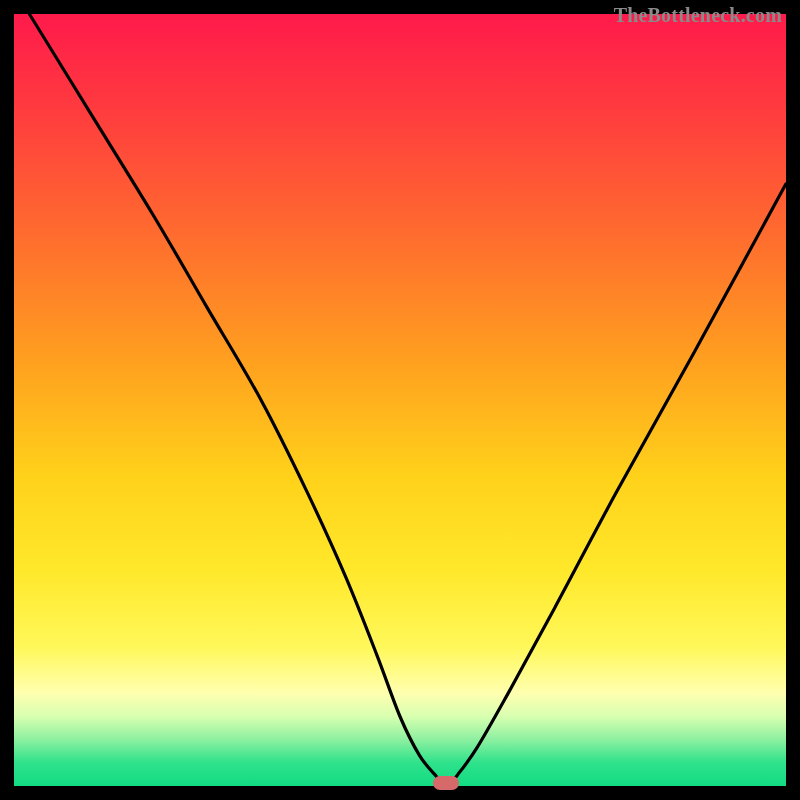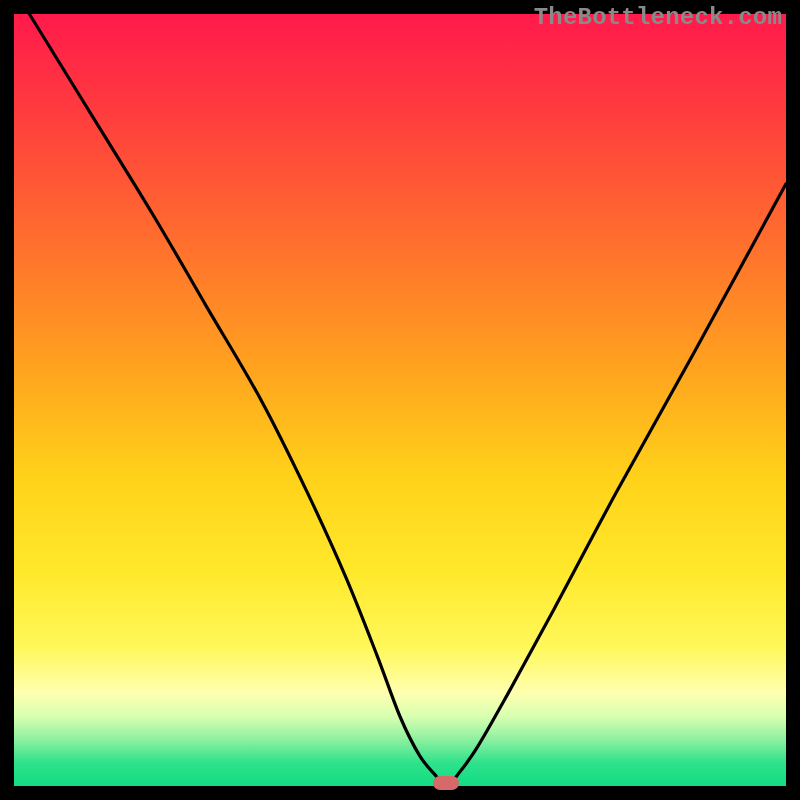--- a/index.html
+++ b/index.html
@@ -38,22 +38,22 @@
       #d8ffb0 91%,
       #8cf0a0 94%,
       #2ee28b 97%,
       #12dc82 100%
     );
   }
   .watermark {
     position: absolute;
     top: 4px;
     right: 18px;
-    font-family: Liberation Mono, monospace;
-    font-size: 24px;
+    font-family: Liberation Serif, serif;
+    font-size: 20px;
     font-weight: 600;
     color: #8a8a8a;
     letter-spacing: 0.2px;
     user-select: none;
   }
   svg.curve {
     position: absolute;
     left: 14px;
     top: 14px;
     width: 772px;

